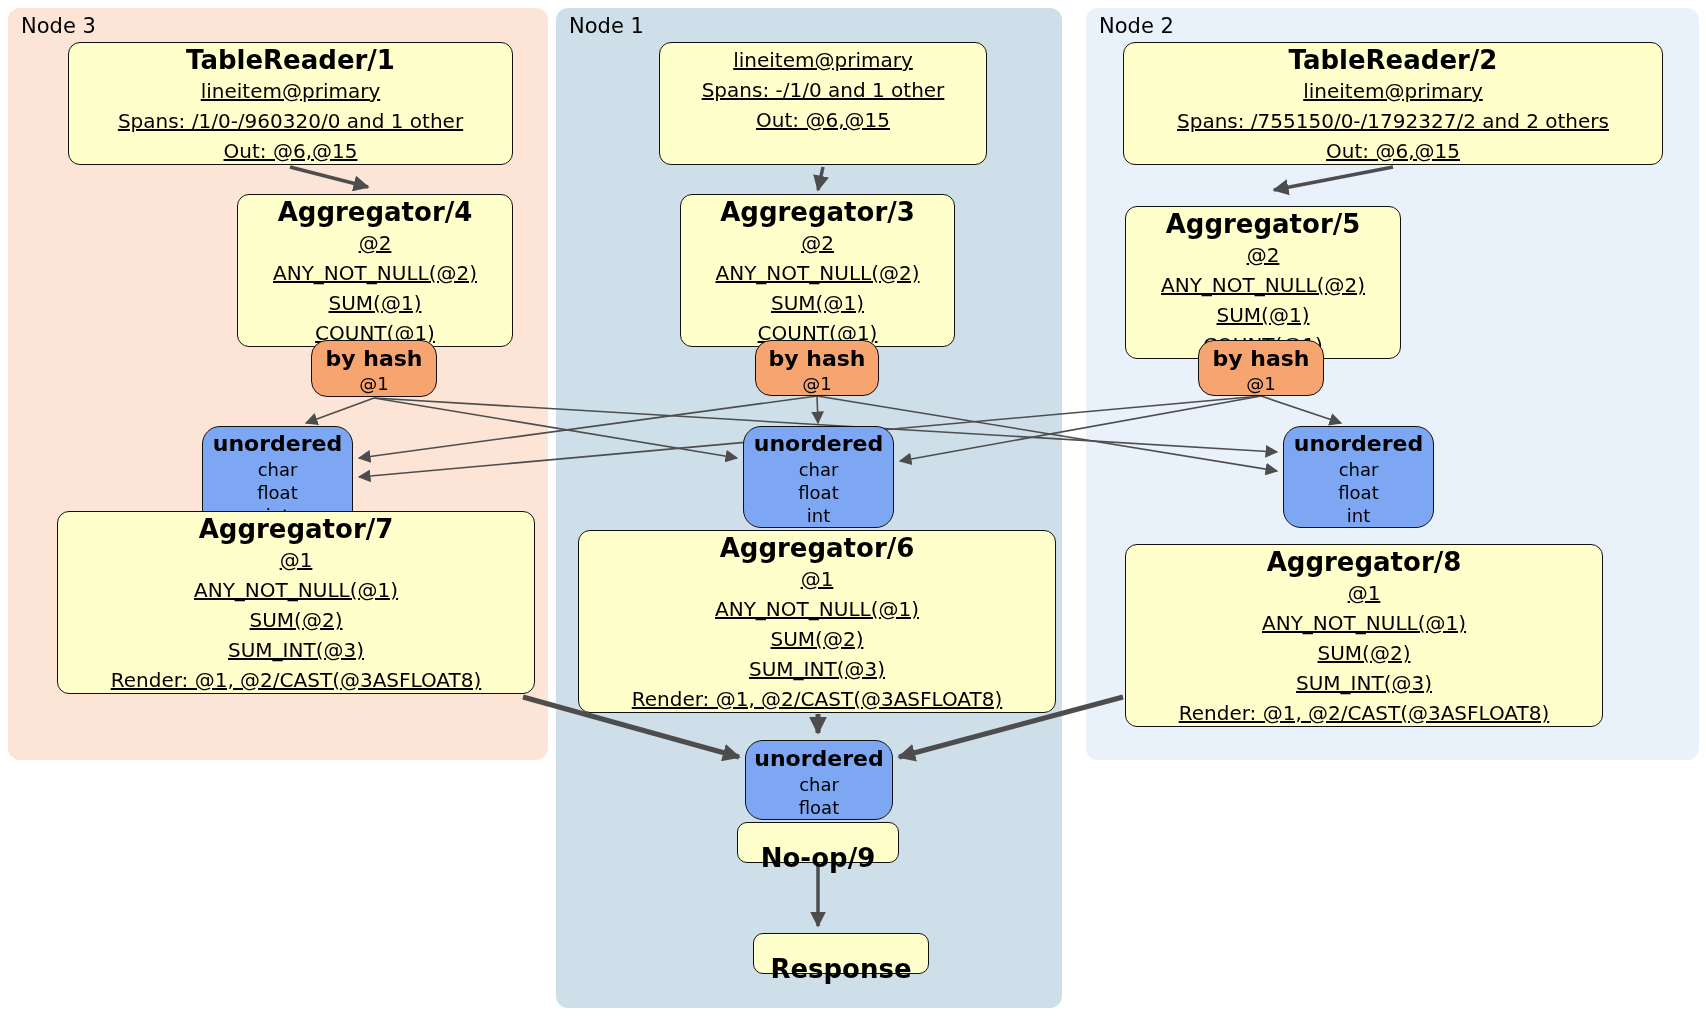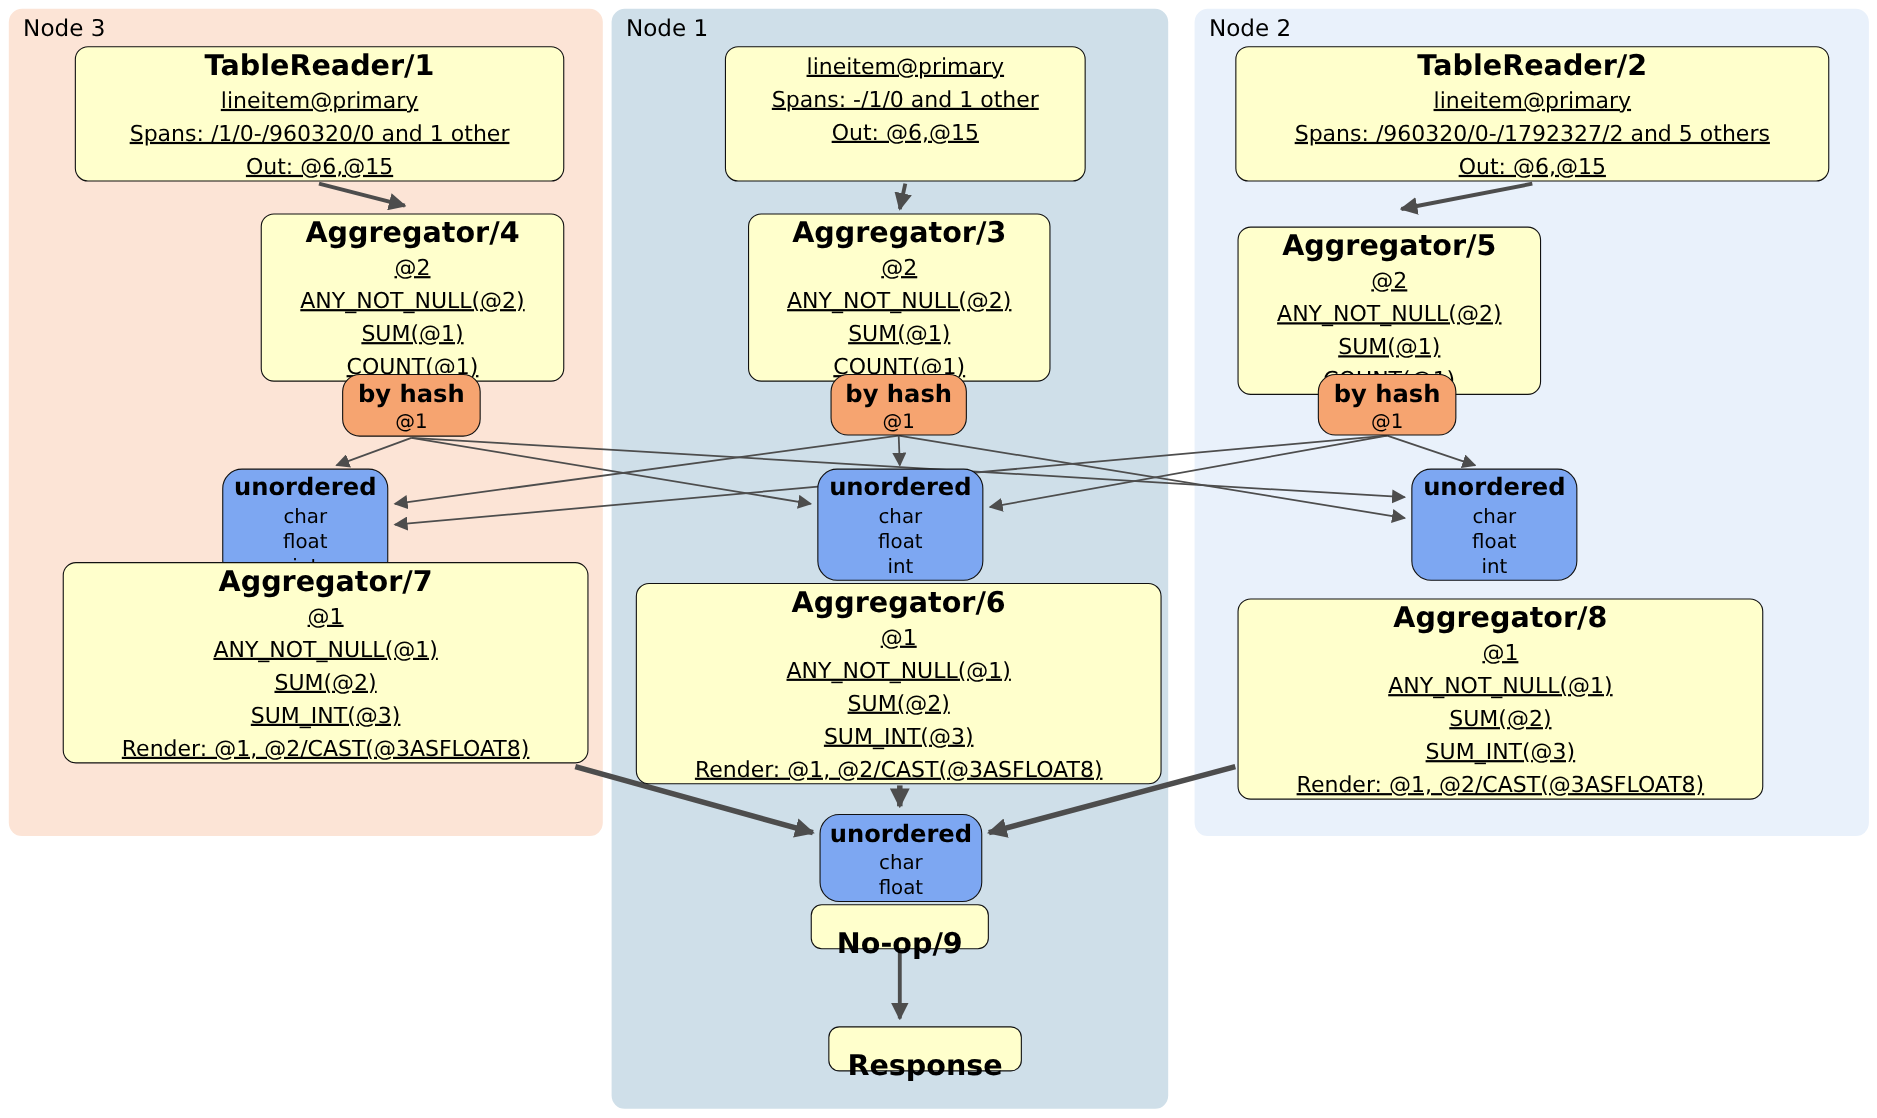--- a/index.html
+++ b/index.html
@@ -145,21 +145,21 @@
     <div class="box-line">@1</div>
     <div class="box-line">ANY_NOT_NULL(@1)</div>
     <div class="box-line">SUM(@2)</div>
     <div class="box-line">SUM_INT(@3)</div>
     <div class="box-line">Render: @1, @2/CAST(@3ASFLOAT8)</div>
   </div>
 
   <div class="box" style="left:1123px;top:42px;width:540px;height:123px;">
     <div class="box-title">TableReader/2</div>
     <div class="box-line">lineitem@primary</div>
-    <div class="box-line">Spans: /960320/0-/1792327/2 and 5 others</div>
+    <div class="box-line">Spans: /755150/0-/1792327/2 and 2 others</div>
     <div class="box-line">Out: @6,@15</div>
   </div>
   <div class="box" style="left:1125px;top:206px;width:276px;height:153px;">
     <div class="box-title">Aggregator/5</div>
     <div class="box-line">@2</div>
     <div class="box-line">ANY_NOT_NULL(@2)</div>
     <div class="box-line">SUM(@1)</div>
     <div class="box-line">COUNT(@1)</div>
   </div>
   <div class="router" style="left:1198px;top:340px;width:126px;height:56px;">

